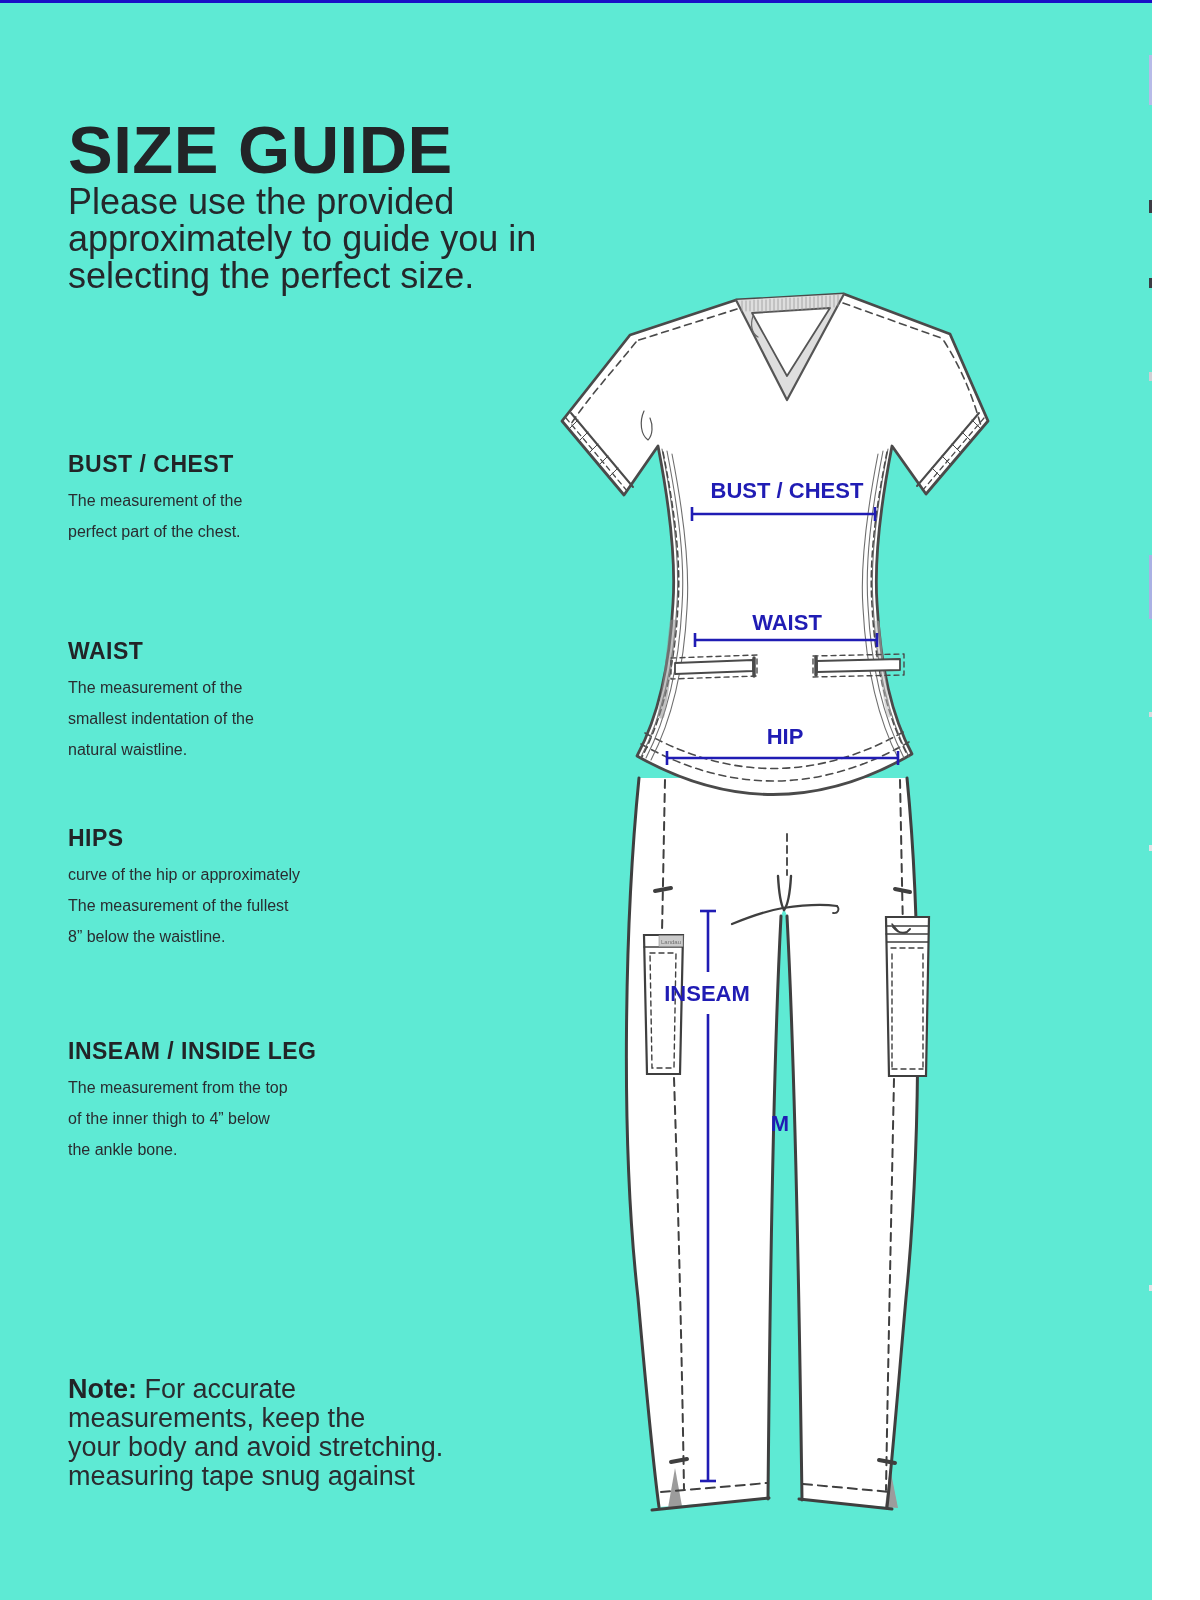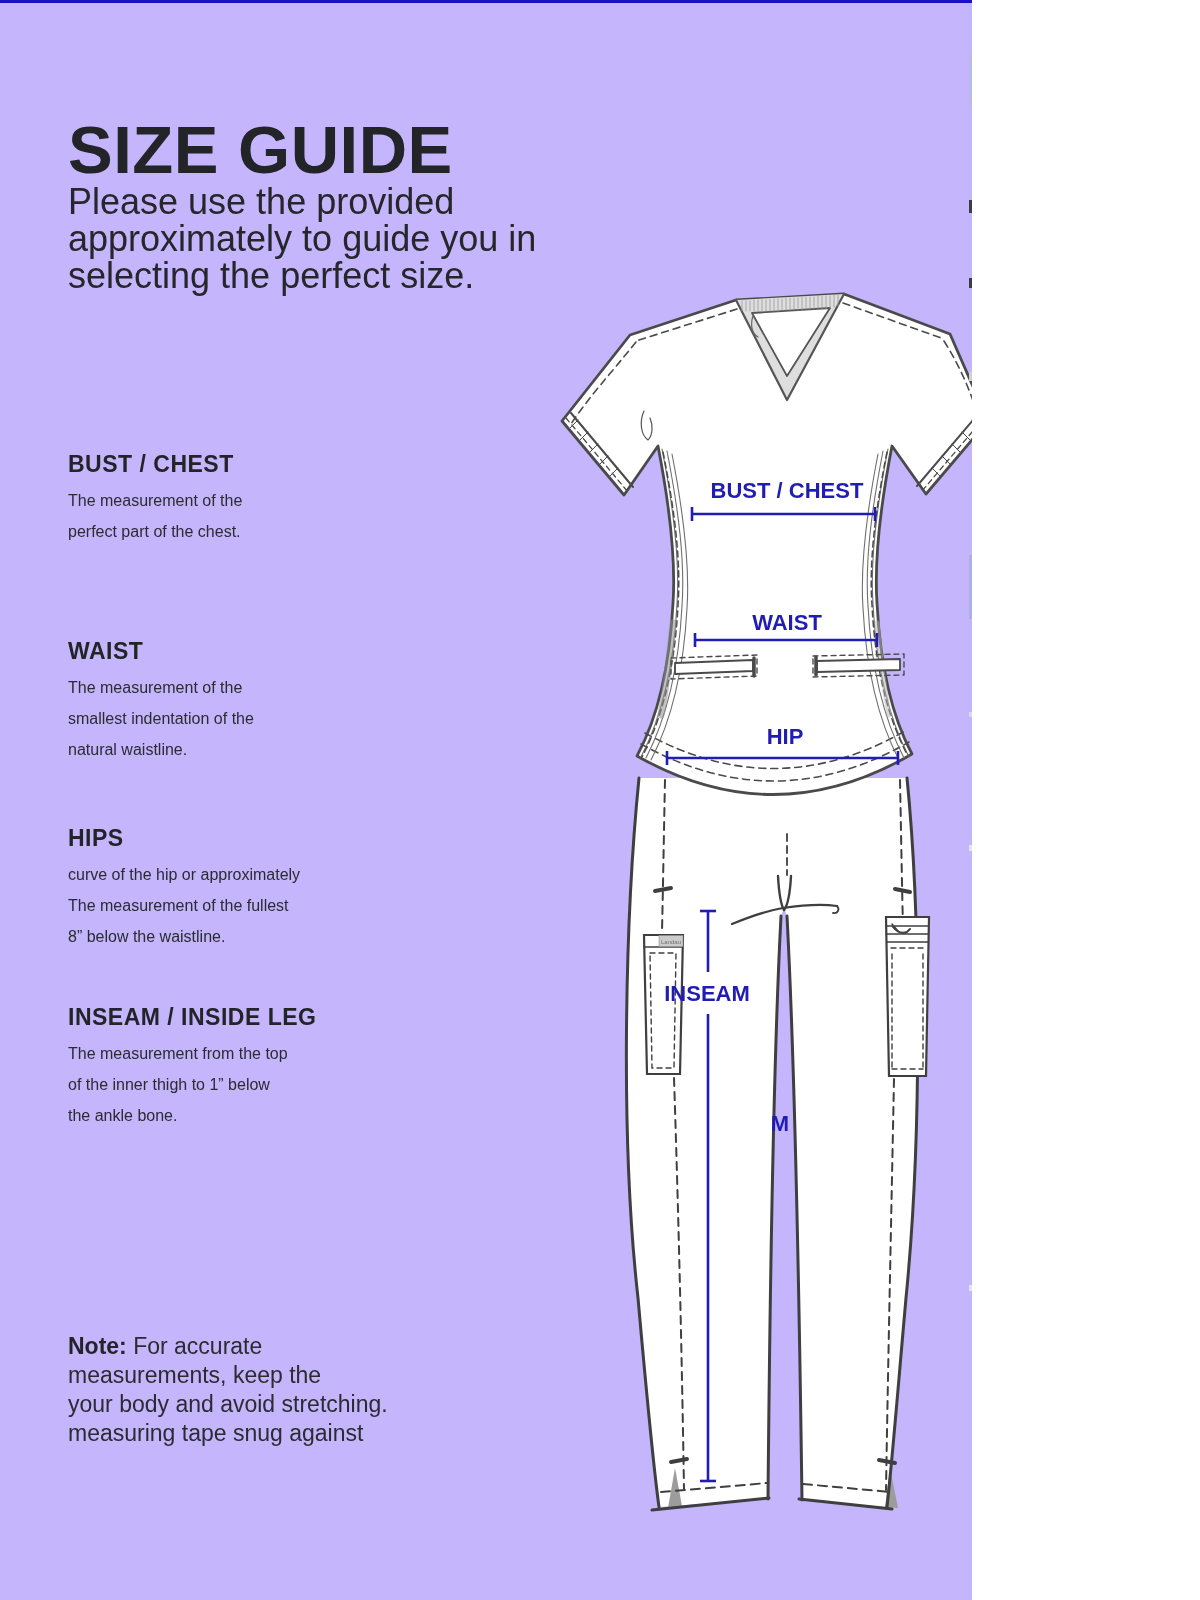--- a/index.html
+++ b/index.html
@@ -1,25 +1,25 @@
 <!DOCTYPE html>
 <html><head>
 <meta charset="utf-8">
 <style>
   html,body{margin:0;padding:0;background:#ffffff;}
-  .page{position:relative;width:972px;height:1600px;background:#c4b5fd;overflow:hidden;
+  .page{position:relative;width:1152px;height:1600px;background:#5eead4;overflow:hidden;
         font-family:"Liberation Sans",sans-serif;color:#25272b;}
   .topline{position:absolute;top:0;left:0;width:1200px;height:3px;background:#1a10c6;}
   .title{position:absolute;left:68px;top:70px;font-size:67px;line-height:70px;font-weight:bold;
          letter-spacing:0.5px;color:#222427;}
   .intro{position:absolute;left:68px;top:183px;font-size:36px;line-height:37px;color:#25272b;}
   .sec{position:absolute;left:68px;width:460px;}
   .sec h2{margin:0 0 7px 0;font-size:23px;line-height:28px;font-weight:bold;letter-spacing:0.5px;color:#222427;}
   .line{font-size:16px;line-height:31px;color:#2a2c30;}
-  .note{position:absolute;left:68px;top:1332px;width:420px;font-size:23px;line-height:29px;color:#2a2c30;}
+  .note{position:absolute;left:68px;top:1375px;width:420px;font-size:27px;line-height:29px;color:#2a2c30;}
   .b{font-weight:bold;color:#222427;}
   .diagram{position:absolute;left:540px;top:278px;width:460px;height:1245px;}
   .edge{position:absolute;right:0;width:3px;}
 </style>
 </head>
 <body>
 
 <div class="page">
   <div class="topline"></div>
 
@@ -44,24 +44,24 @@
     <div class="line">natural waistline.</div>
   </div>
 
   <div class="sec" style="top:824px">
     <h2>HIPS</h2>
     <div class="line">curve of the hip or approximately</div>
     <div class="line">The measurement of the fullest</div>
     <div class="line">8” below the waistline.</div>
   </div>
 
-  <div class="sec" style="top:1003px">
+  <div class="sec" style="top:1037px">
     <h2>INSEAM / INSIDE LEG</h2>
     <div class="line">The measurement from the top</div>
-    <div class="line">of the inner thigh to 1” below</div>
+    <div class="line">of the inner thigh to 4” below</div>
     <div class="line">the ankle bone.</div>
   </div>
 
   <div class="note">
     <div><span class="b">Note:</span> <span>For accurate</span></div>
     <div>measurements, keep the</div>
     <div>your body and avoid stretching.</div>
     <div>measuring tape snug against</div>
   </div>
 

